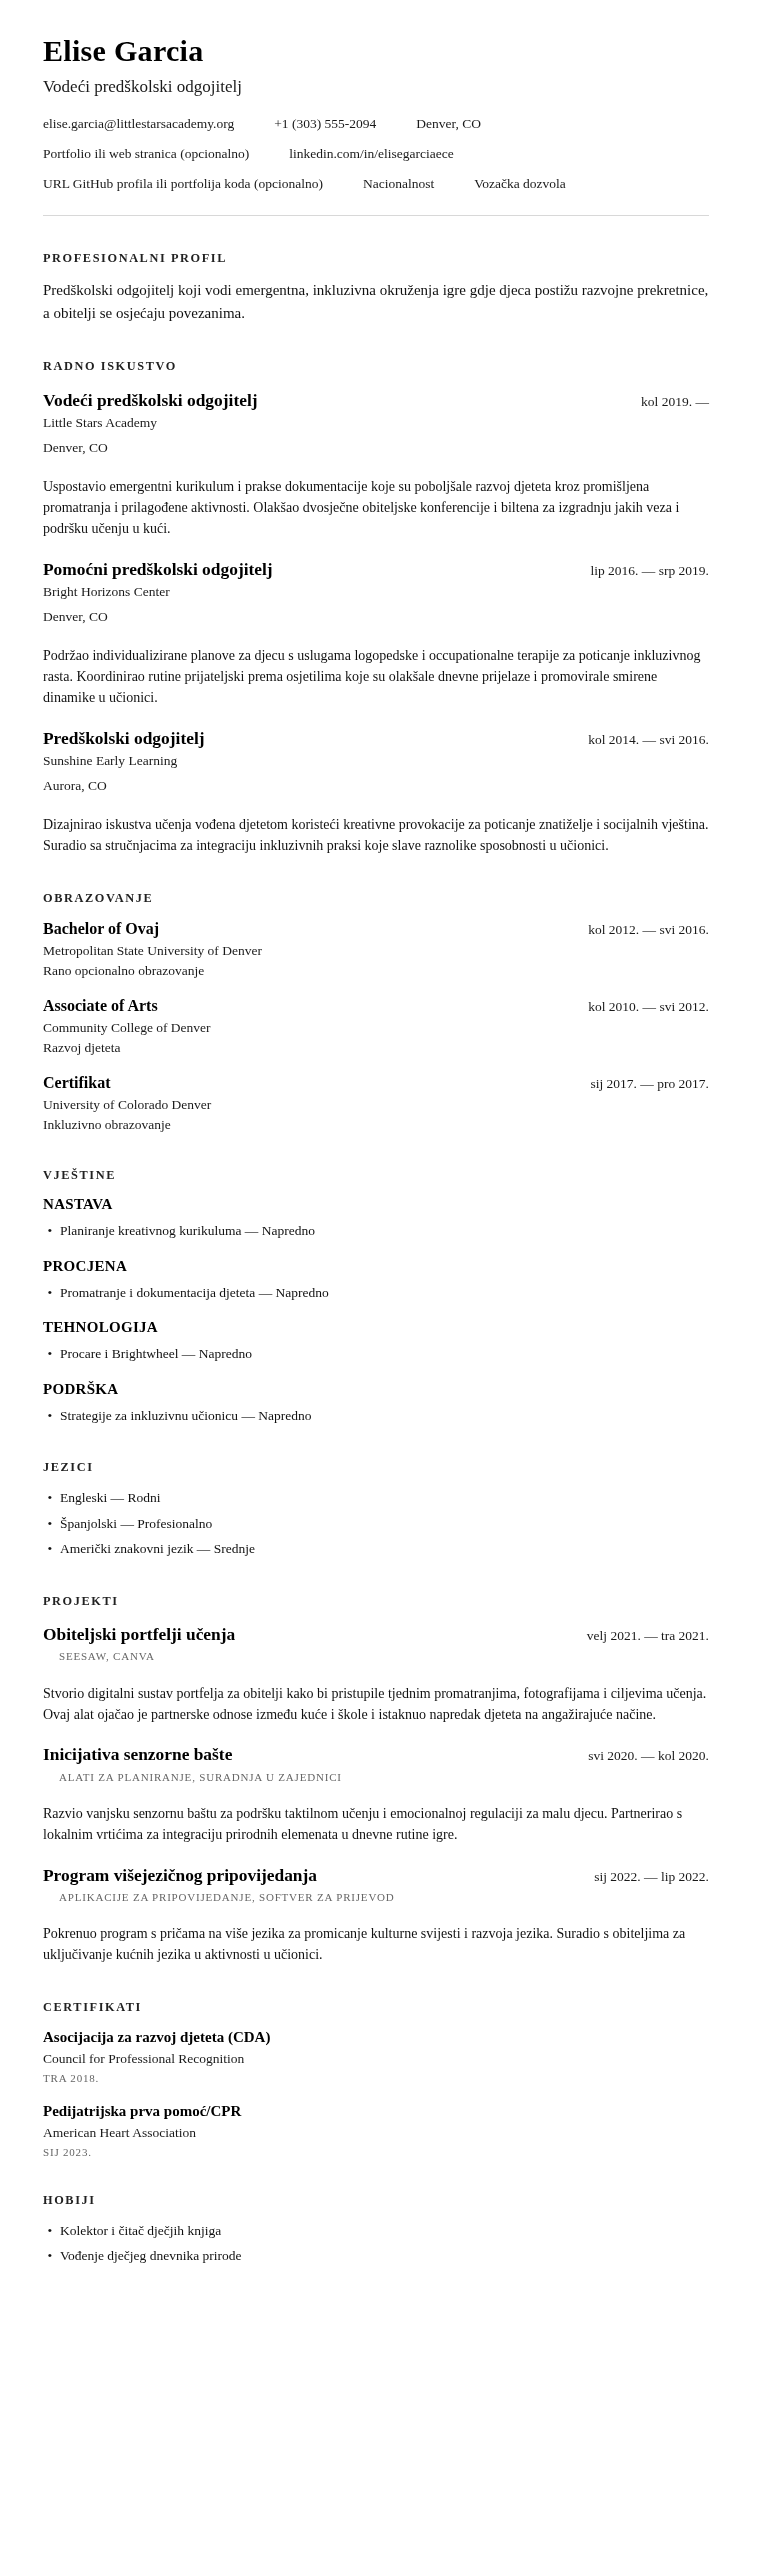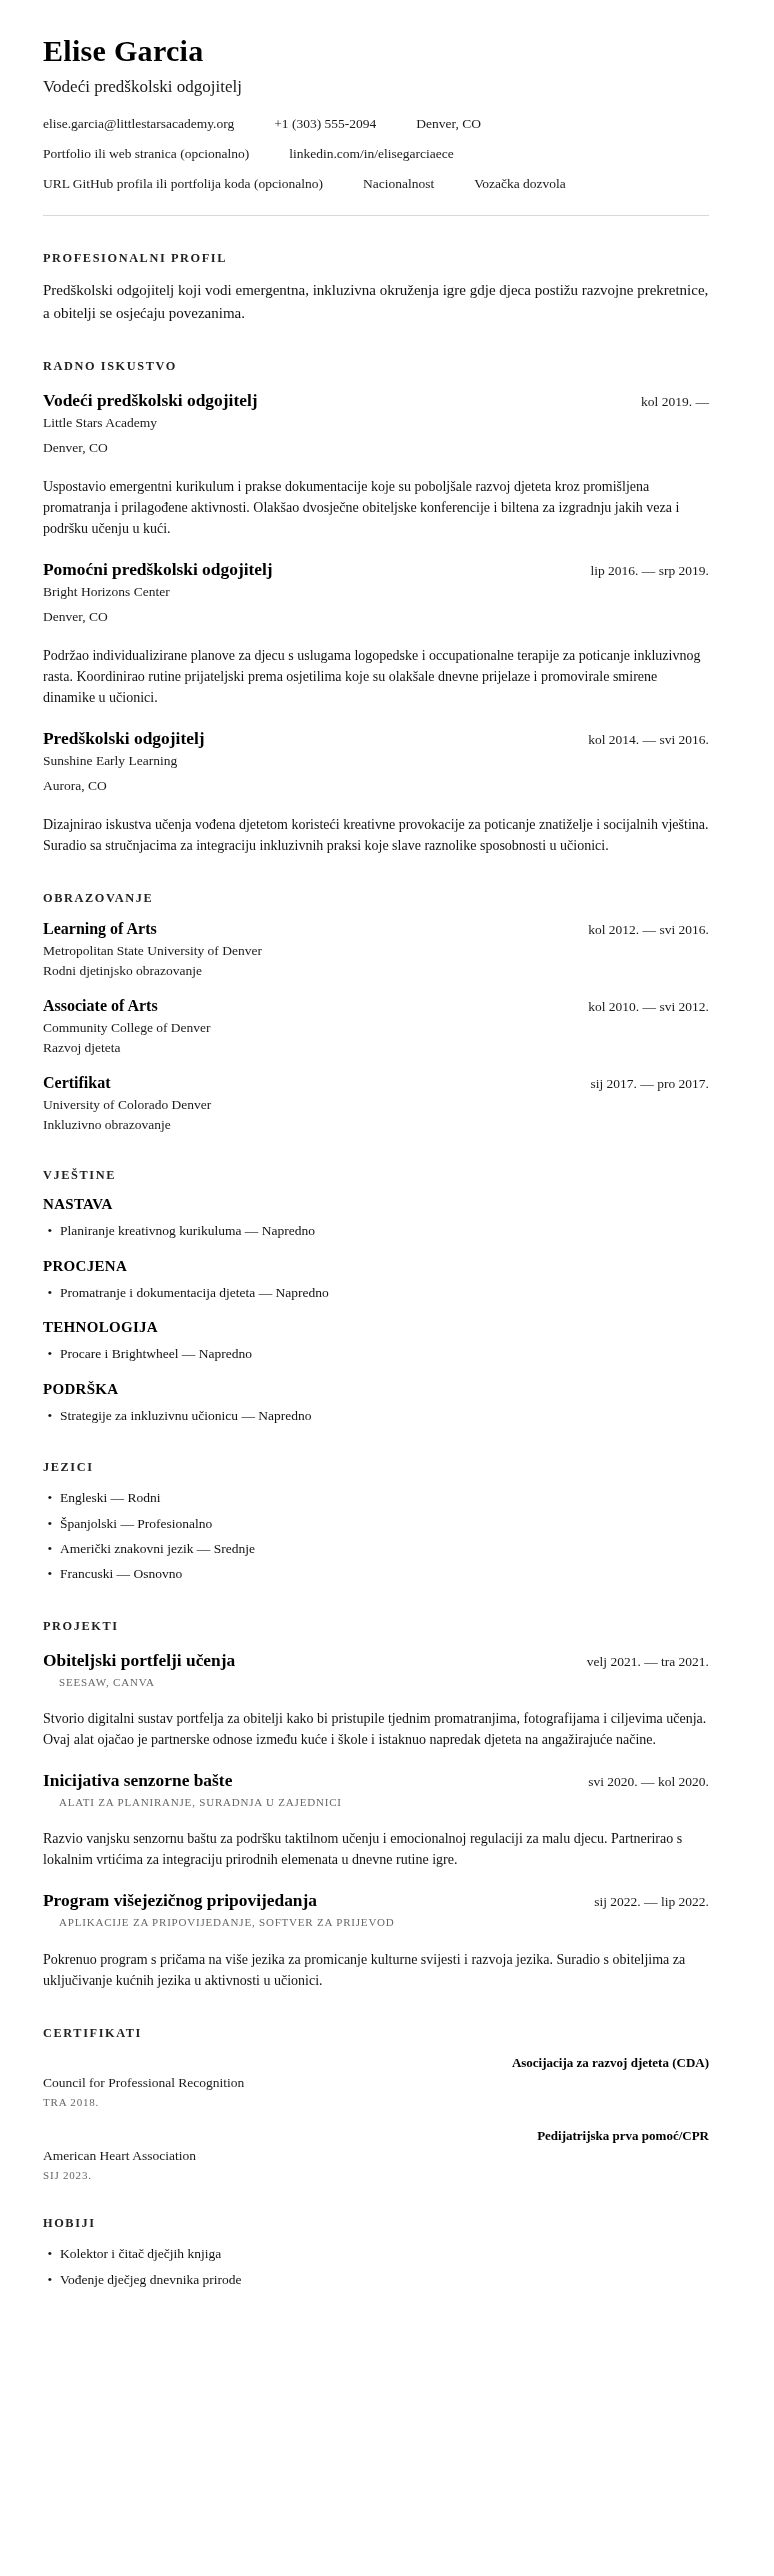--- a/index.html
+++ b/index.html
@@ -138,21 +138,21 @@
     content: "•";
     position: absolute;
     left: 4.5px;
     top: 0;
     color: #111;
   }
 
   
   .cert-entry { margin-top: 19.4px; }
   .cert-entry:first-of-type { margin-top: 14px; }
-  .cert-title { font-size: 13px; font-weight: 700; margin: 0; color: #000; text-align: right; }
+  .cert-title { font-size: 15px; font-weight: 700; margin: 0; color: #000; }
   .cert-org { font-size: 13.5px; color: #1a1a1a; margin-top: 4.5px; }
   .cert-date {
     font-size: 11px;
     letter-spacing: 0.8px;
     color: #666666;
     margin-top: 5.2px;
     text-transform: uppercase;
   }
 </style>
 </head>
@@ -219,25 +219,25 @@
       <div class="entry-sub2">Aurora, CO</div>
       <p class="entry-desc">Dizajnirao iskustva učenja vođena djetetom koristeći kreativne provokacije za poticanje znatiželje i socijalnih vještina. Suradio sa stručnjacima za integraciju inkluzivnih praksi koje slave raznolike sposobnosti u učionici.</p>
     </div>
   </section>
 
   <section>
     <h2 class="section-heading">OBRAZOVANJE</h2>
 
     <div class="edu-entry">
       <div class="entry-head">
-        <h3 class="edu-title">Learning of Arts</h3>
+        <h3 class="edu-title">Bachelor of Ovaj</h3>
         <span class="entry-dates">kol 2012. — svi 2016.</span>
       </div>
       <div class="edu-line">Metropolitan State University of Denver</div>
-      <div class="edu-line">Rodni djetinjsko obrazovanje</div>
+      <div class="edu-line">Rano opcionalno obrazovanje</div>
     </div>
 
     <div class="edu-entry">
       <div class="entry-head">
         <h3 class="edu-title">Associate of Arts</h3>
         <span class="entry-dates">kol 2010. — svi 2012.</span>
       </div>
       <div class="edu-line">Community College of Denver</div>
       <div class="edu-line">Razvoj djeteta</div>
     </div>
@@ -283,21 +283,20 @@
       </ul>
     </div>
   </section>
 
   <section>
     <h2 class="section-heading">JEZICI</h2>
     <ul class="bullets">
       <li>Engleski — Rodni</li>
       <li>Španjolski — Profesionalno</li>
       <li>Američki znakovni jezik — Srednje</li>
-      <li>Francuski — Osnovno</li>
     </ul>
   </section>
 
   <section>
     <h2 class="section-heading">PROJEKTI</h2>
 
     <div class="entry">
       <div class="entry-head">
         <h3 class="entry-title">Obiteljski portfelji učenja</h3>
         <span class="entry-dates">velj 2021. — tra 2021.</span>

